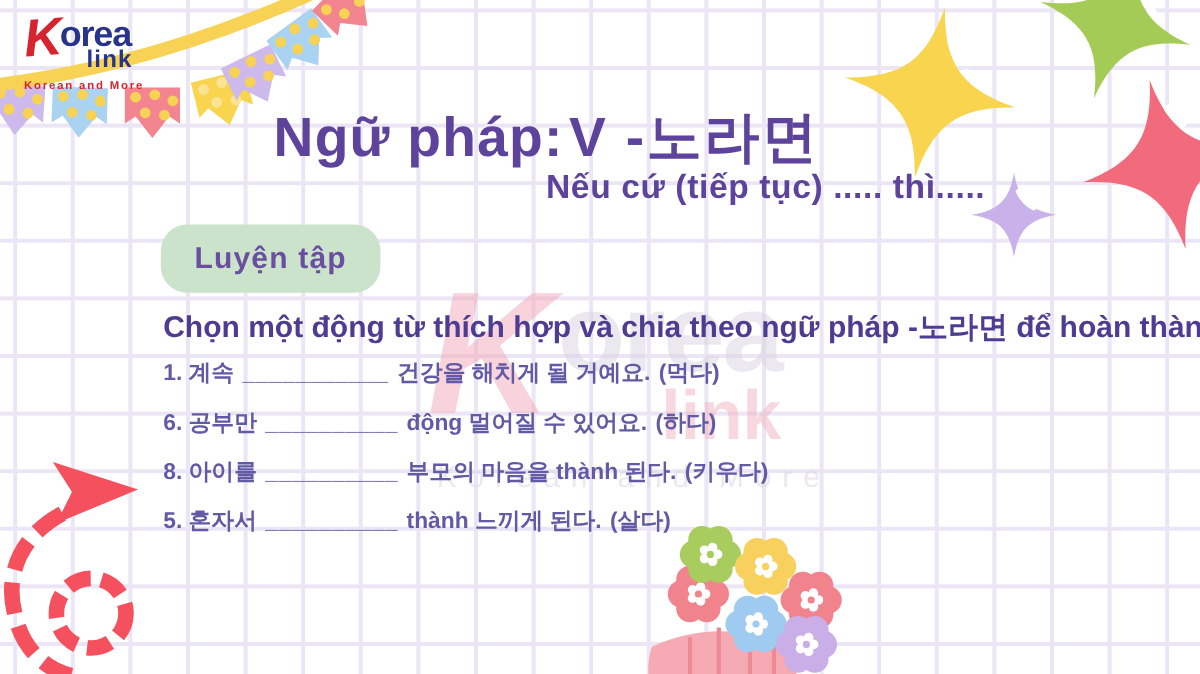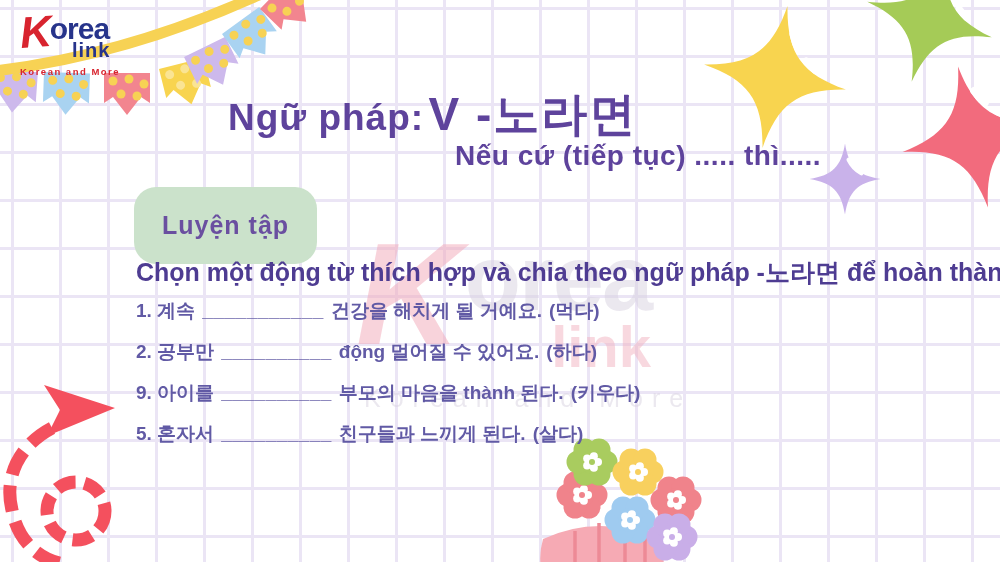--- a/index.html
+++ b/index.html
@@ -17,25 +17,25 @@
   }
   
   .logo{position:absolute;left:20px;top:10px;z-index:5;line-height:1;}
   .logo-line1{display:flex;align-items:flex-start;}
   .logo-k{color:#D8242F;font-size:44px;font-weight:900;font-style:italic;transform:rotate(-4deg);margin-right:-2px;}
   .logo-korea{color:#27348B;font-size:30px;font-weight:900;letter-spacing:-1px;margin-top:4px;text-shadow:1px 1px 0 #fff;}
   .logo-link{color:#27348B;font-size:20px;font-weight:900;margin:-14px 0 0 52px;letter-spacing:1px;}
   .logo-tagline{color:#D8242F;font-size:9.5px;font-weight:700;letter-spacing:1.5px;margin-top:7px;}
   
   .title{position:absolute;left:228px;top:84px;z-index:3;color:#5E439C;white-space:nowrap;}
-  .title-prefix{font-size:37px;font-weight:900;letter-spacing:1px;}
+  .title-prefix{font-size:46px;font-weight:900;letter-spacing:1px;}
   .title-grammar{font-size:46px;font-weight:900;letter-spacing:2px;text-align:center;}
   .subtitle{position:absolute;left:455px;top:140px;z-index:3;color:#5E439C;font-size:28px;font-weight:900;letter-spacing:0.5px;}
   
-  .pill{position:absolute;left:134px;top:187px;z-index:3;background:#CBE2CB;border-radius:22px;padding:24px 28px;}
+  .pill{position:absolute;left:134px;top:187px;z-index:3;background:#CBE2CB;border-radius:22px;padding:14px 28px;}
   .pill span{color:#6A4FA0;font-size:25px;font-weight:900;letter-spacing:1px;}
   
   .instruction{position:absolute;left:136px;top:256px;z-index:3;color:#4E3C92;font-size:25px;font-weight:700;white-space:nowrap;}
   .ex-list{position:absolute;left:136px;top:298px;z-index:3;display:flex;flex-direction:column;gap:15px;}
   .ex-row{color:#615AA5;font-size:19px;font-weight:700;white-space:nowrap;}
   .ex-row span{margin-right:7px;}
   .blank{letter-spacing:0.5px;}
   
   .watermark{position:absolute;left:356px;top:222px;width:420px;z-index:1;opacity:0.5;line-height:1;}
   .wm-top{display:flex;}
@@ -221,23 +221,23 @@
     <span>Luyện tập</span>
   </div>
 
   <div class="instruction">Chọn một động từ thích hợp và chia theo ngữ pháp -노라면 để hoàn thành câu.</div>
 
   <div class="ex-list">
     <div class="ex-row">
       <span>1. 계속</span><span class="blank">___________</span><span>건강을 해치게 될 거예요.</span><span>(먹다)</span>
     </div>
     <div class="ex-row">
-      <span>2. 공부만</span><span class="blank">__________</span><span>động 멀어질 수 있어요.</span><span>(하다)</span>
-    </div>
-    <div class="ex-row">
-      <span>9. 아이를</span><span class="blank">__________</span><span>부모의 마음을 thành 된다.</span><span>(키우다)</span>
-    </div>
-    <div class="ex-row">
-      <span>5. 혼자서</span><span class="blank">__________</span><span>친구들과 느끼게 된다.</span><span>(살다)</span>
+      <span>6. 공부만</span><span class="blank">__________</span><span>động 멀어질 수 있어요.</span><span>(하다)</span>
+    </div>
+    <div class="ex-row">
+      <span>8. 아이를</span><span class="blank">__________</span><span>부모의 마음을 thành 된다.</span><span>(키우다)</span>
+    </div>
+    <div class="ex-row">
+      <span>5. 혼자서</span><span class="blank">__________</span><span>thành 느끼게 된다.</span><span>(살다)</span>
     </div>
   </div>
 
 </div>
 
 </body></html>

